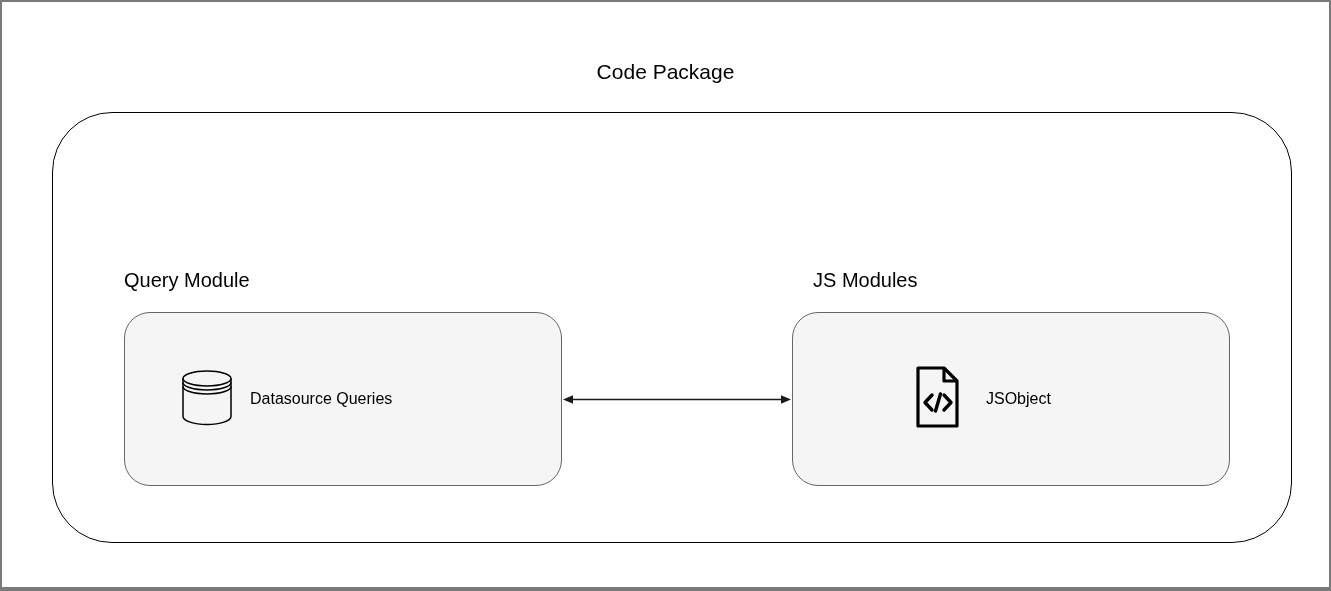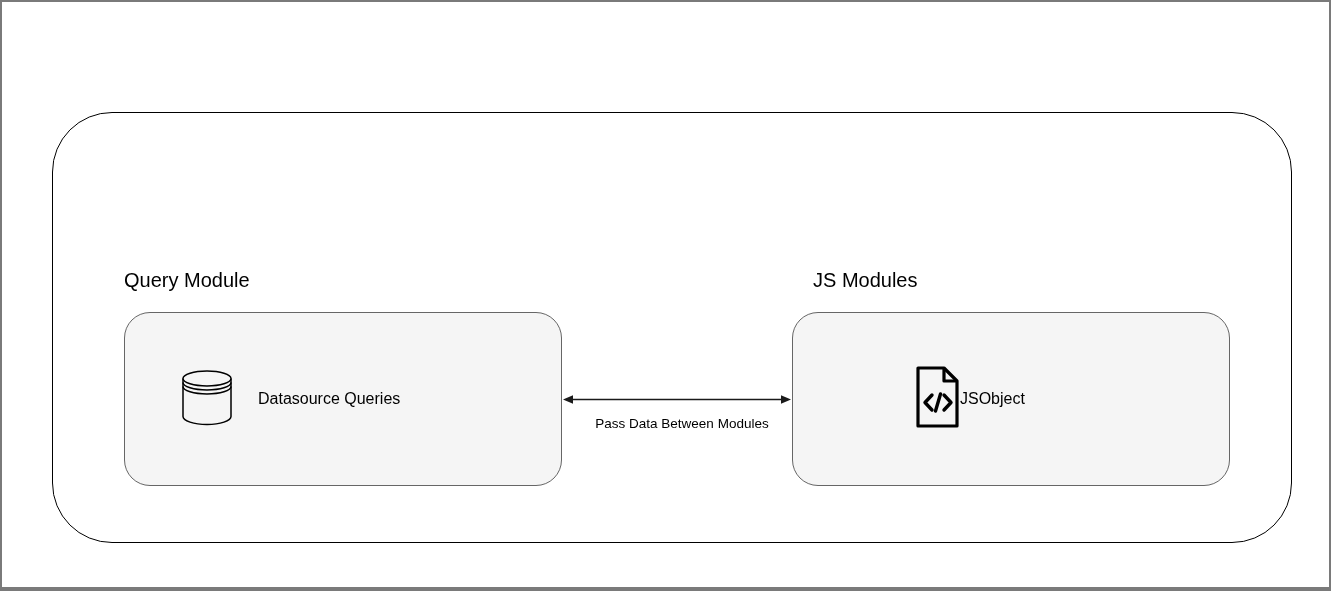--- a/index.html
+++ b/index.html
@@ -58,22 +58,22 @@
     background: #f5f5f5;
     border: 1px solid #666666;
     border-radius: 26px;
     display: flex;
     align-items: center;
   }
   .module-box.query { left: 122px; padding-left: 56px; }
   .module-box.js    { left: 790px; padding-left: 122px; }
 
   .module-item-label { font-size: 16px; line-height: 20px; color: #000000; }
-  .module-box.query .module-item-label { margin-left: 25px; }
-  .module-box.js    .module-item-label { }
+  .module-box.query .module-item-label { margin-left: 17px; }
+  .module-box.js    .module-item-label { margin-left: 26px; }
 
   .icon-wrap { flex: 0 0 auto; display: block; }
 
   .connector-arrow {
     position: absolute;
     left: 560px;
     top: 390px;
     width: 230px;
     height: 15px;
   }
@@ -88,20 +88,21 @@
     line-height: 17px;
     color: #000000;
     white-space: nowrap;
   }
 </style>
 </head>
 <body>
 
 <div class="page">
 
+  <div class="diagram-title">Code Package</div>
 
   <div class="package-container"></div>
 
   <div class="module-heading query">Query Module</div>
 
   <div class="module-heading js">JS Modules</div>
 
   <div class="module-box query">
     <span class="icon-wrap">
       <svg width="52" height="57" viewBox="0 0 52 57">
@@ -126,15 +127,14 @@
     </span>
     <span class="module-item-label">JSObject</span>
   </div>
 
   <svg class="connector-arrow" width="230" height="15" viewBox="0 0 230 15">
     <line x1="8" y1="7.5" x2="222" y2="7.5" stroke="#1a1a1a" stroke-width="1.5"></line>
     <polygon points="1,7.5 11,3.2 11,11.8" fill="#1a1a1a"></polygon>
     <polygon points="229,7.5 219,3.2 219,11.8" fill="#1a1a1a"></polygon>
   </svg>
 
-  <div class="connector-label">Pass Data Between Modules</div>
 
 </div>
 
 </body></html>

